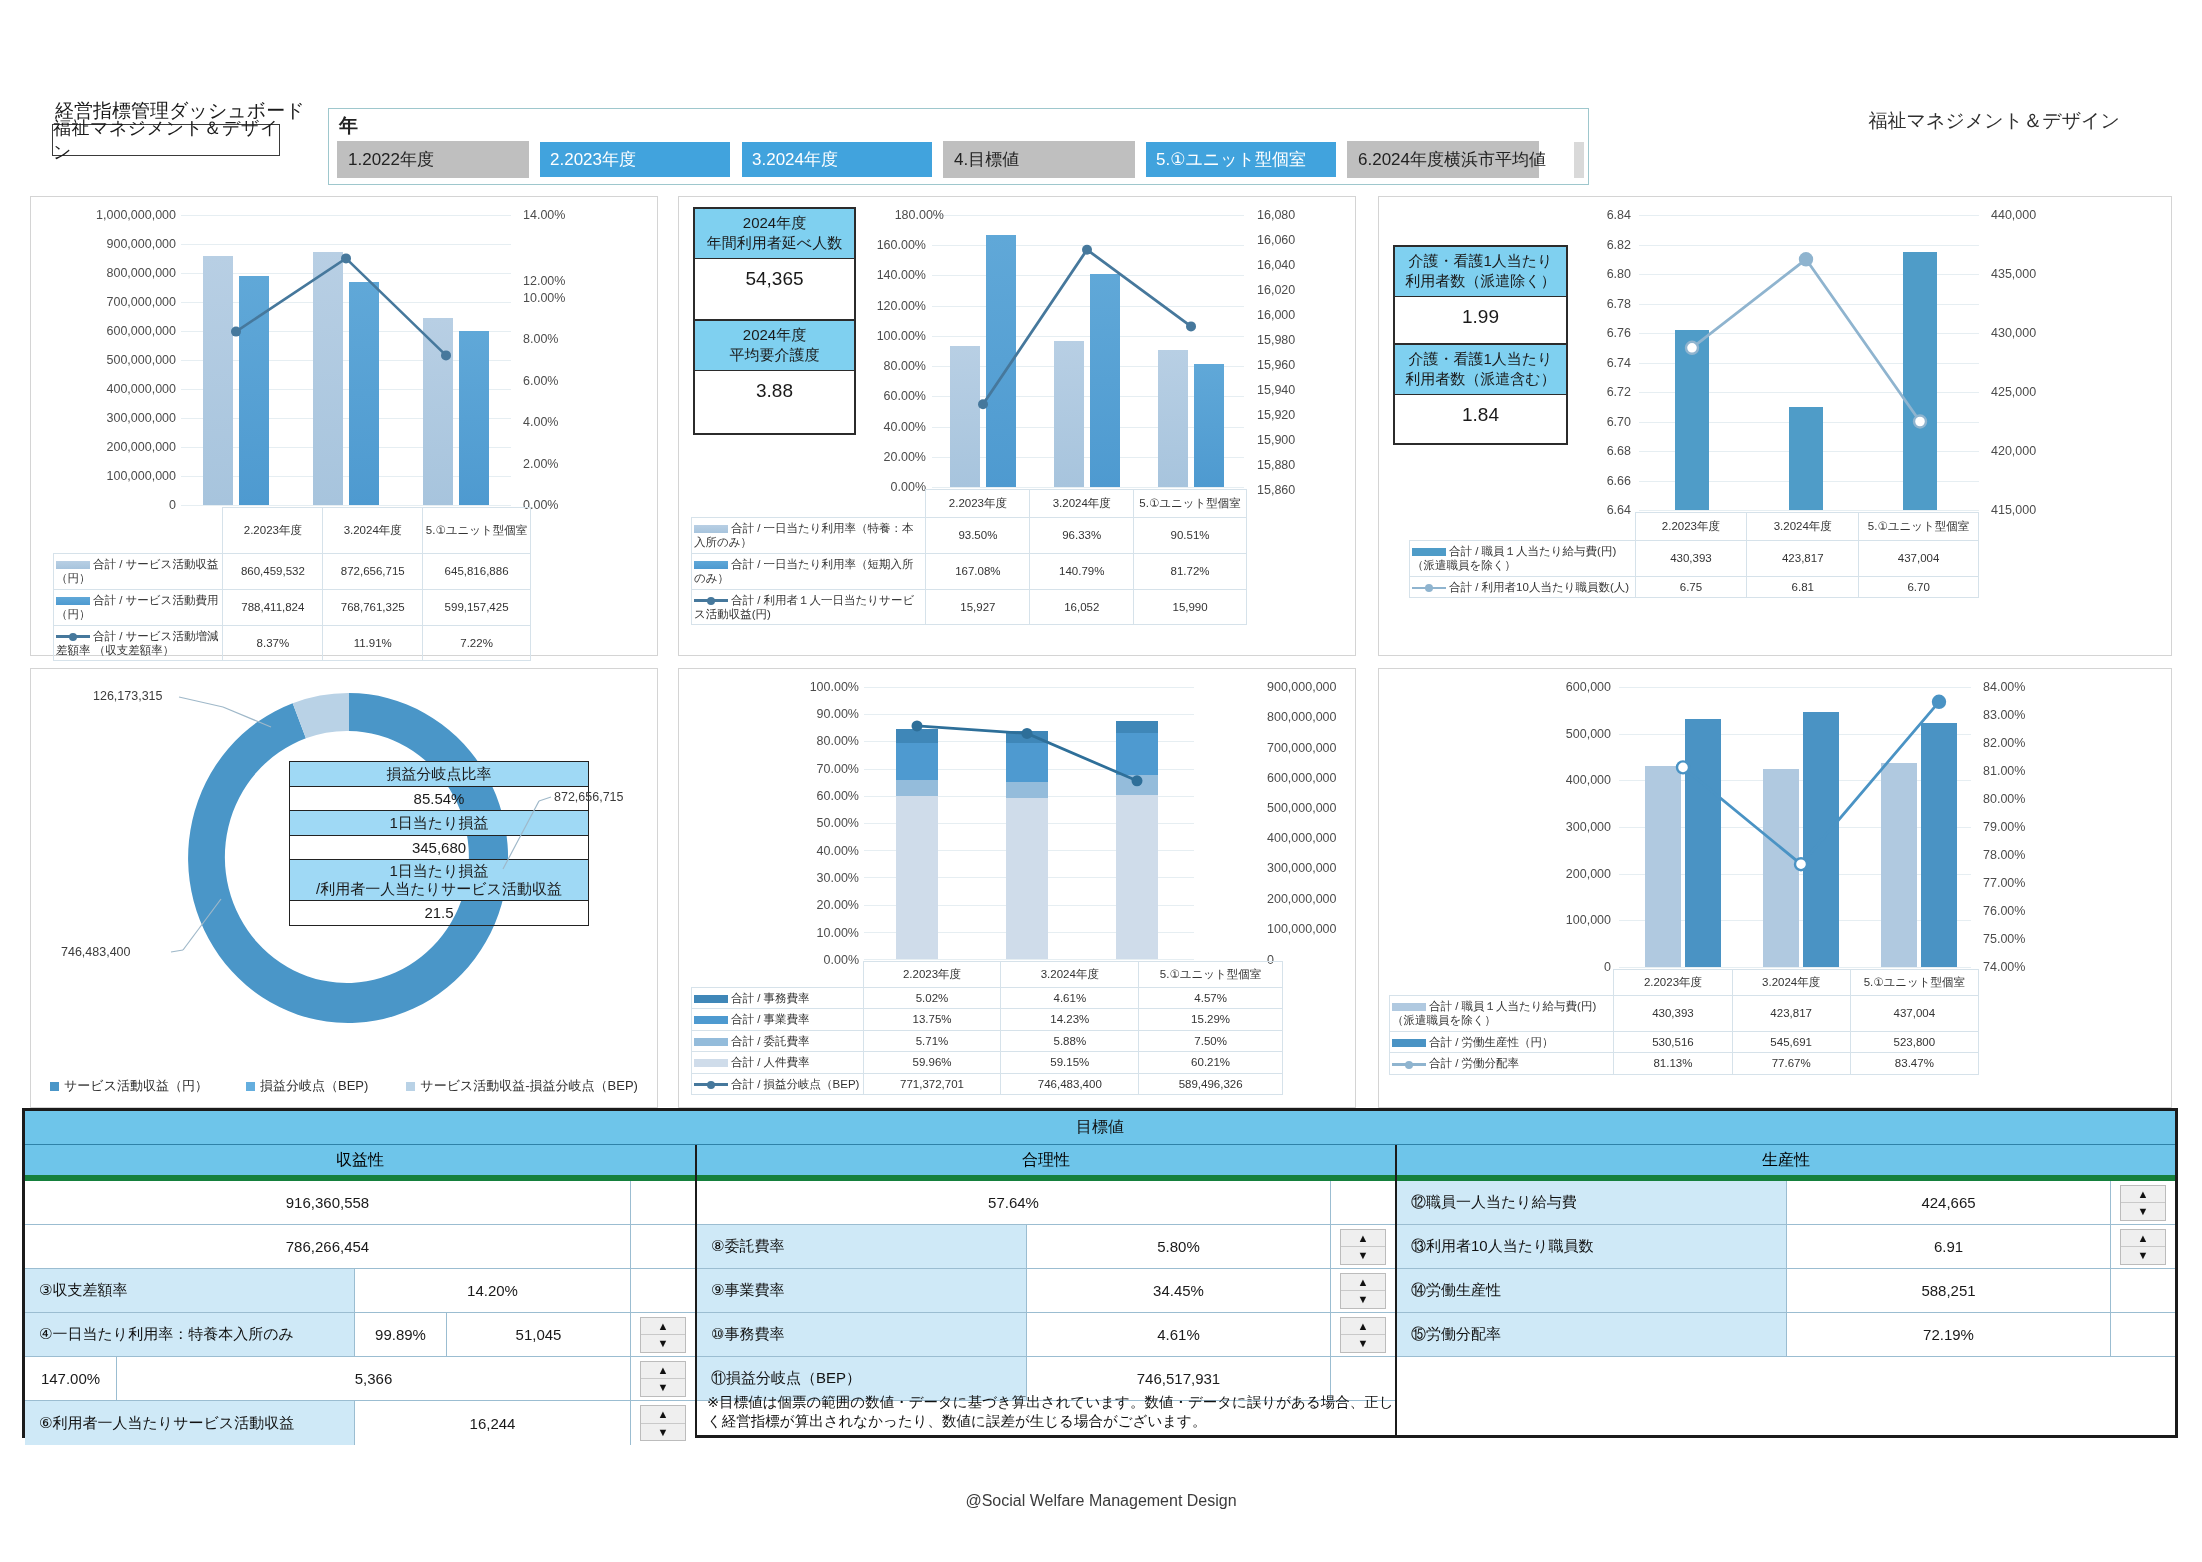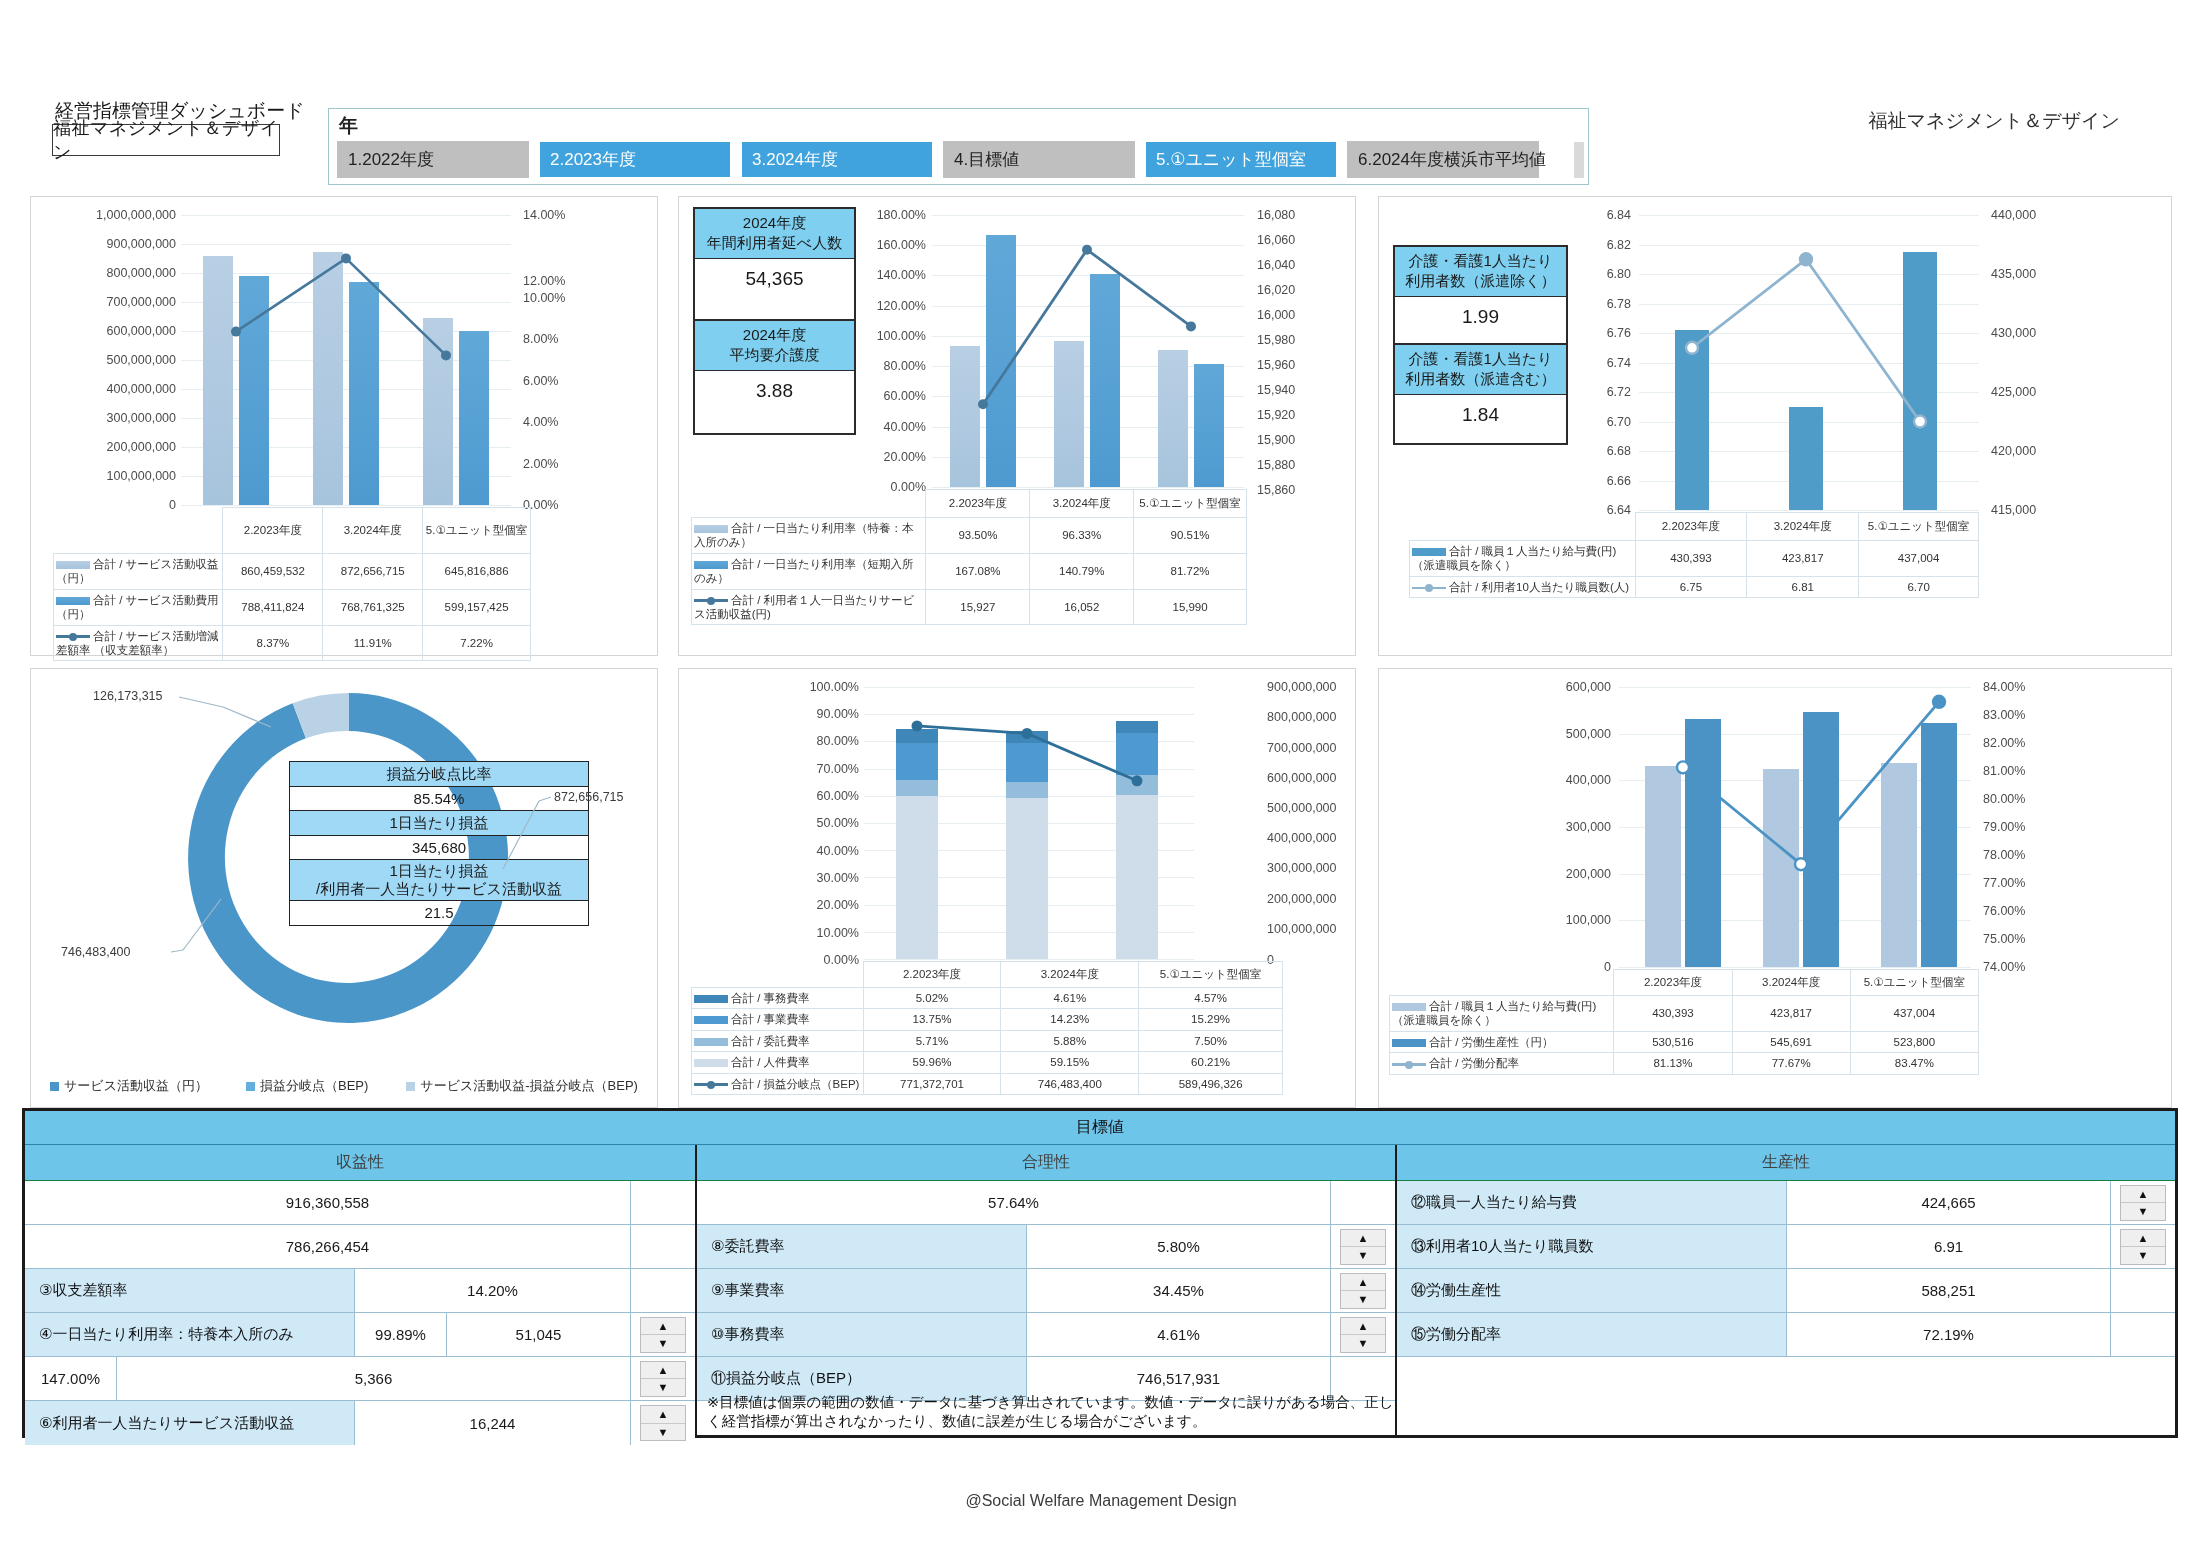--- a/index.html
+++ b/index.html
@@ -83,21 +83,21 @@
   .tgt { position:absolute; left:22px; top:1108px; width:2156px; height:330px;
       border:3px solid #1b1b1b; background:#fff; }
   .tgt-title { height:34px; background:#6ec5ea; border-bottom:1px solid #2f82a8;
       display:flex; align-items:center; justify-content:center; font-size:16px; color:#111; }
   .tgt-cols { display:flex; height:calc(100% - 34px); }
   .tcol { position:relative; }
   .tcol.c1 { width:672px; border-right:2px solid #1b1b1b; }
   .tcol.c2 { width:700px; border-right:2px solid #1b1b1b; }
   .tcol.c3 { width:778px; }
   .thead { height:36px; background:#6ec5ea; display:flex; align-items:center; justify-content:center;
-      font-size:16px; color:#404040; border-bottom:1px solid #15803d;}
+      font-size:16px; color:#000000; border-bottom:6px solid #15803d;}
   .trow { display:flex; height:44px; border-bottom:1px solid #9bbdd1; }
   .tc-label { width:330px; background:#cfe9f7; display:flex; align-items:center; padding-left:14px;
       font-size:15px; color:#111; border-right:1px solid #9bbdd1;}
   .tc-val { flex:1; display:flex; align-items:center; justify-content:center; font-size:15px;
       background:#fff; border-right:1px solid #9bbdd1; }
   .tc-val.sub { flex:0 0 92px; }
   .tc-spin { flex:0 0 64px; background:#fff; display:flex; align-items:center; justify-content:center; }
   .spin { width:46px; height:36px; background:#efefef; border:1px solid #bcbcbc; display:flex;
       flex-direction:column; }
   .spin div { flex:1; display:flex; align-items:center; justify-content:center; font-size:11px; color:#111; }
@@ -251,21 +251,21 @@
     <div class="bar c-mid" style="left:262px;width:30px;height:123.5px;"></div>
 
     <svg class="ovl" width="312" height="272">
       <polyline points="51,189.2 155,34.7 259,111.4" fill="none" stroke="#46789c" stroke-width="2.8"></polyline>
       <circle cx="51" cy="189.2" r="5" fill="#46789c"></circle>
       <circle cx="155" cy="34.7" r="5" fill="#46789c"></circle>
       <circle cx="259" cy="111.4" r="5" fill="#46789c"></circle>
     </svg>
   </div>
 
-  <div class="axlab l" style="left:185px;top:11px;width:62px;">180.00%</div>
+  <div class="axlab l" style="left:203px;top:11px;width:62px;">180.00%</div>
   <div class="axlab l" style="left:185px;top:41px;width:62px;">160.00%</div>
   <div class="axlab l" style="left:185px;top:71px;width:62px;">140.00%</div>
   <div class="axlab l" style="left:185px;top:102px;width:62px;">120.00%</div>
   <div class="axlab l" style="left:185px;top:132px;width:62px;">100.00%</div>
   <div class="axlab l" style="left:185px;top:162px;width:62px;">80.00%</div>
   <div class="axlab l" style="left:185px;top:192px;width:62px;">60.00%</div>
   <div class="axlab l" style="left:185px;top:223px;width:62px;">40.00%</div>
   <div class="axlab l" style="left:185px;top:253px;width:62px;">20.00%</div>
   <div class="axlab l" style="left:185px;top:283px;width:62px;">0.00%</div>
 

